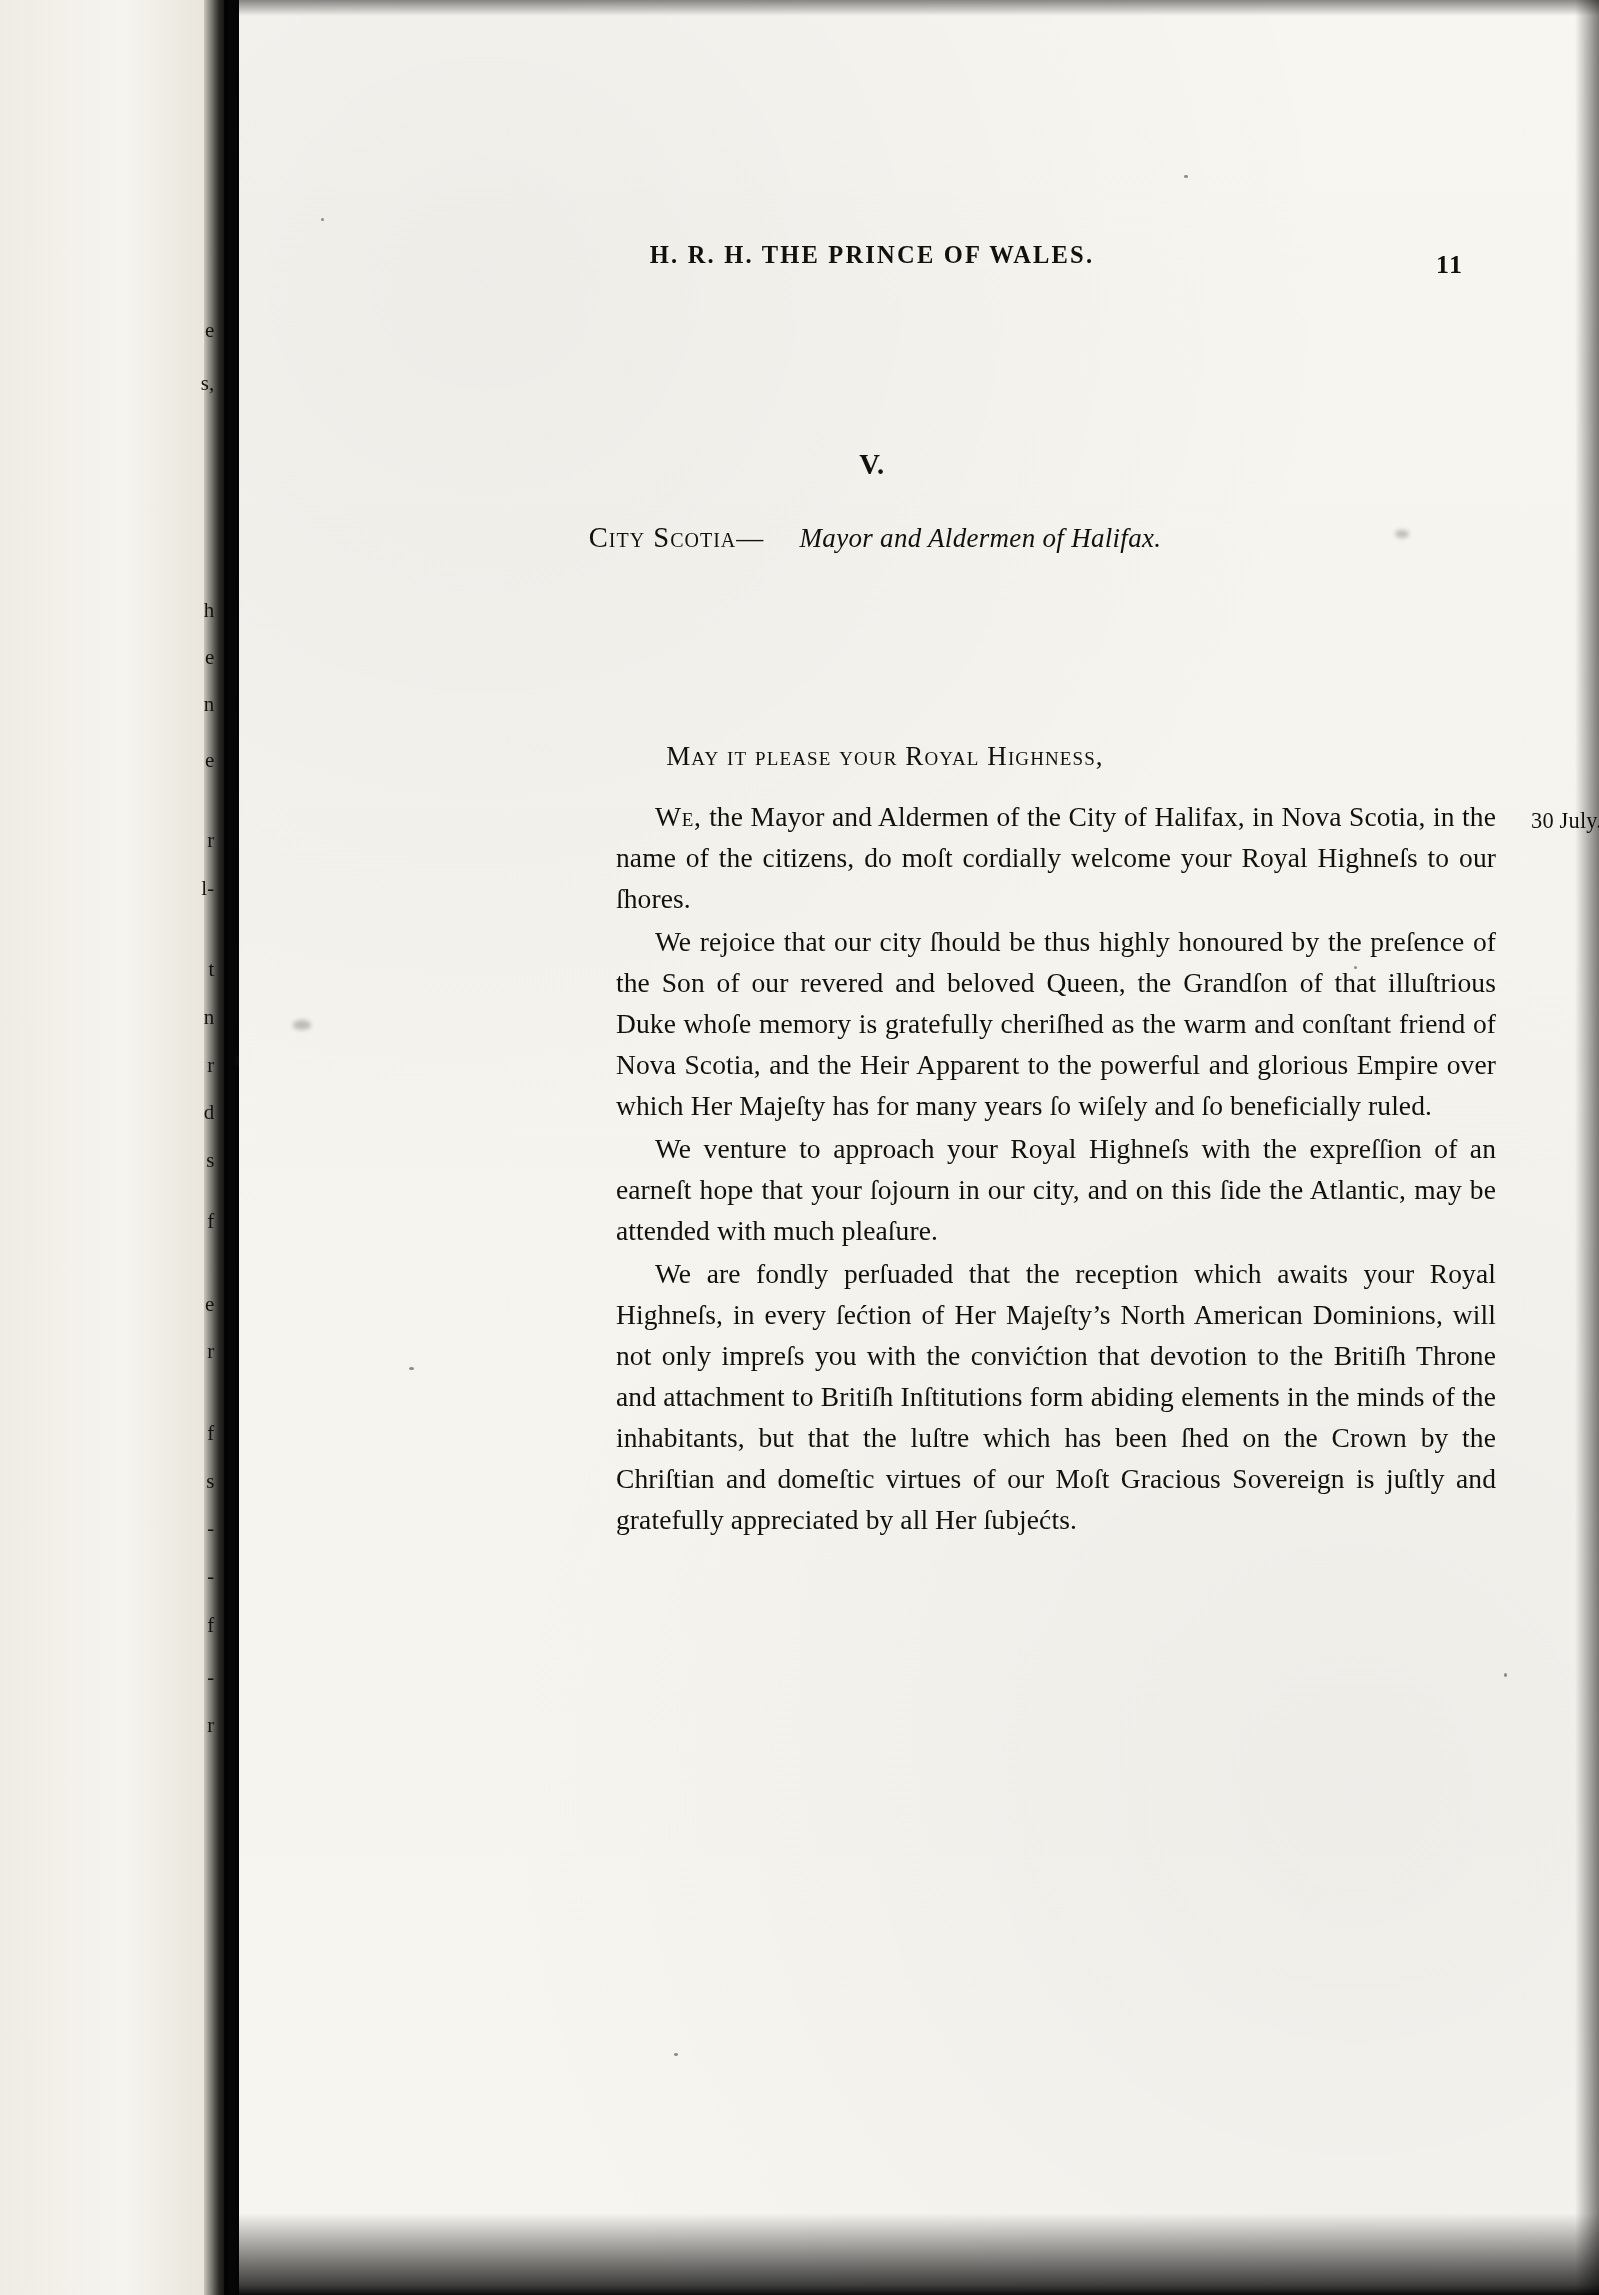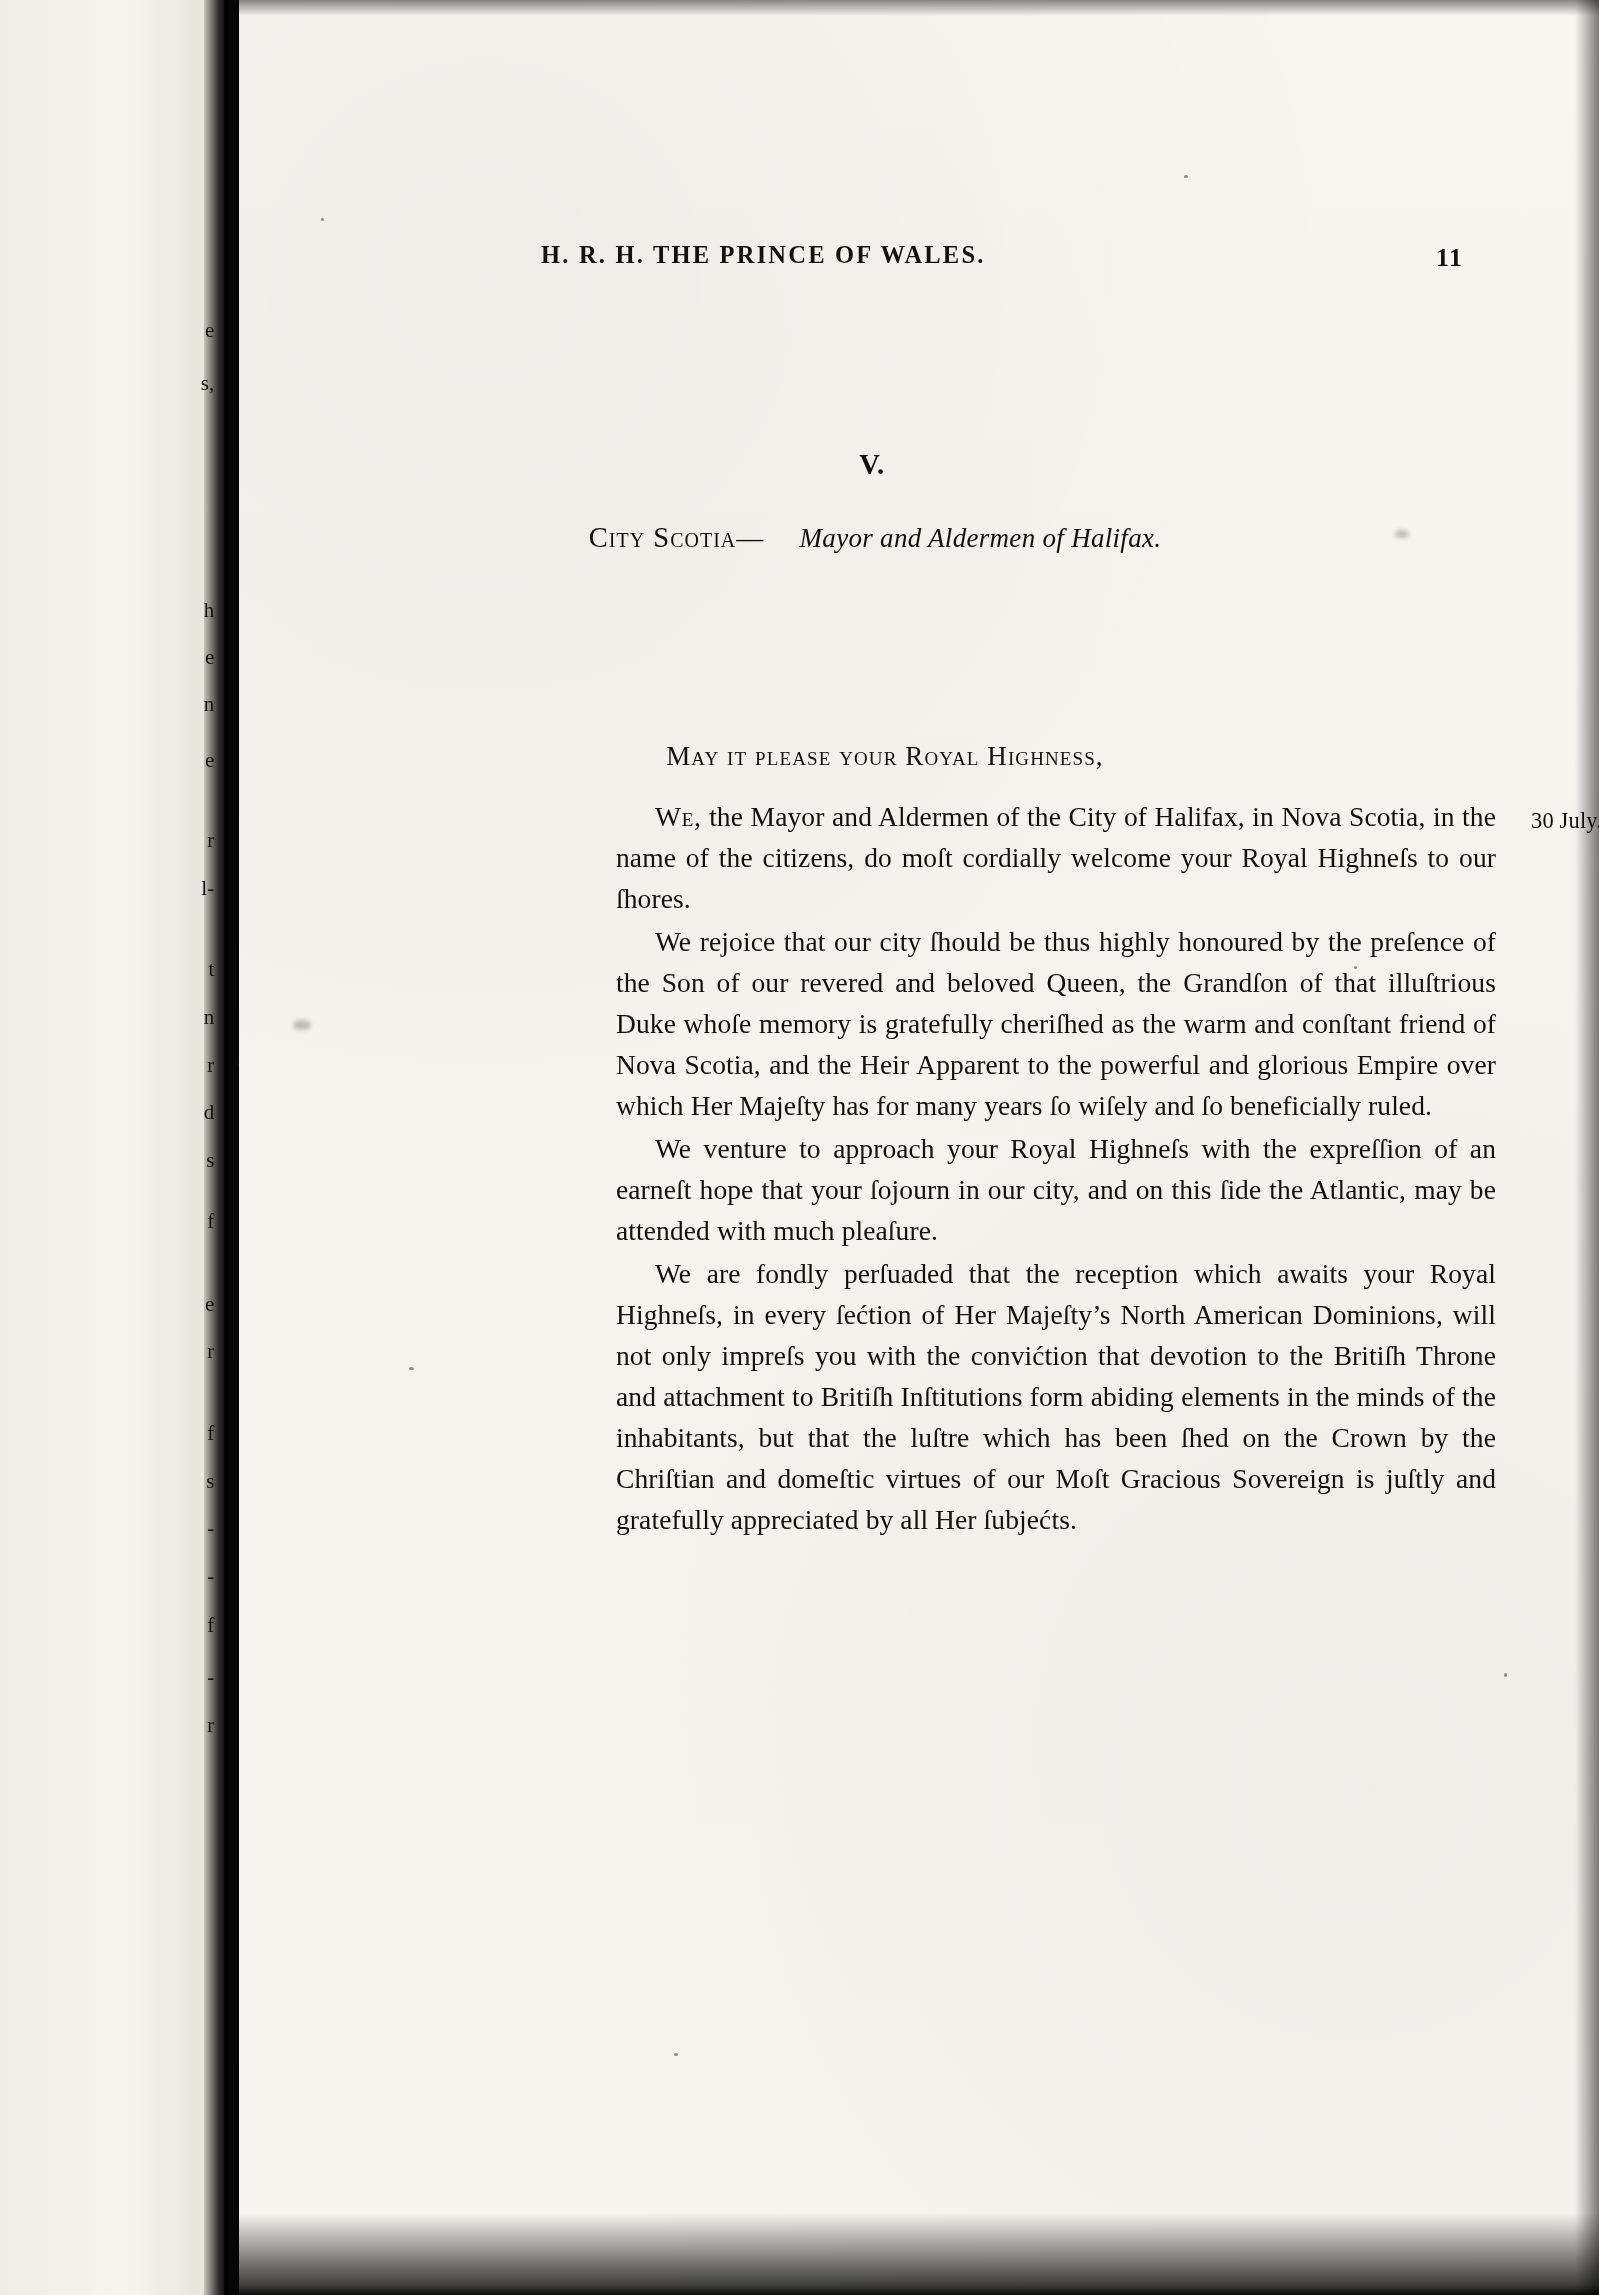--- a/index.html
+++ b/index.html
@@ -134,33 +134,33 @@
     left: 0;
     top: 0;
     width: 1360px;
     height: 2295px;
     color: #12110d;
   }
 
   
   .running-head {
     position: absolute;
-    left: 302px;
+    left: 286px;
     top: 241px;
     width: 694px;
-    text-align: left;
+    text-align: center;
     font-size: 24.5px;
     font-weight: bold;
     letter-spacing: 2.2px;
     font-family: "Liberation Serif", serif;
   }
   .folio {
     position: absolute;
     left: 1197px;
-    top: 243px;
+    top: 250px;
     font-size: 26px;
     font-weight: bold;
     letter-spacing: 1.4px;
   }
 
   
   .sec-num {
     position: absolute;
     left: 286px;
     top: 449px;

